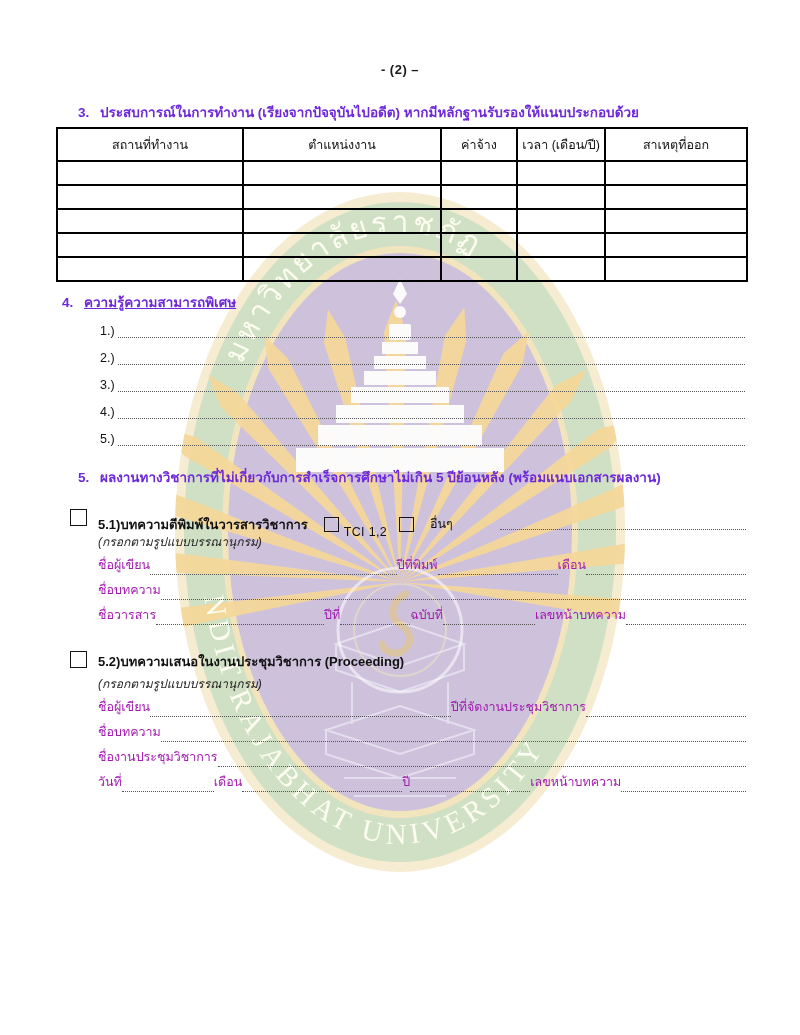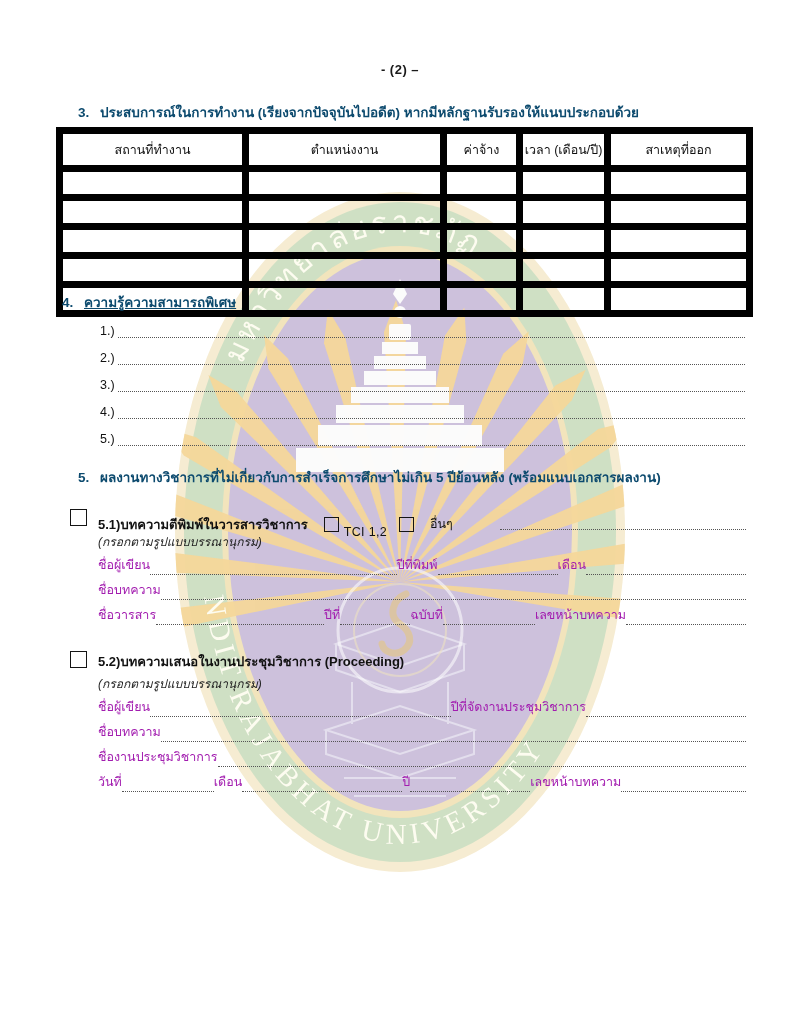--- a/index.html
+++ b/index.html
@@ -50,39 +50,39 @@
     font-weight: bold;
     letter-spacing: 0.5px;
     color: #1a1a1a;
   }
 
   .section-head {
     position: absolute;
     font-size: 13.5px;
     font-weight: bold;
     white-space: nowrap;
-    color: #0c4a6e;
+    color: #6d28d9;
   }
   .section-head .num {
     display: inline-block;
     width: 22px;
   }
 
   
   .exp-table {
     position: absolute;
     left: 56px;
     top: 127px;
     width: 690px;
     border-collapse: collapse;
     table-layout: fixed;
     background: transparent;
   }
   .exp-table td, .exp-table th {
-    border: 7px solid #000000;
+    border: 2px solid #000000;
     padding: 0;
     background: transparent;
   }
   .exp-table th {
     height: 31px;
     font-size: 12.5px;
     font-weight: normal;
     text-align: center;
     vertical-align: middle;
     color: #111;

